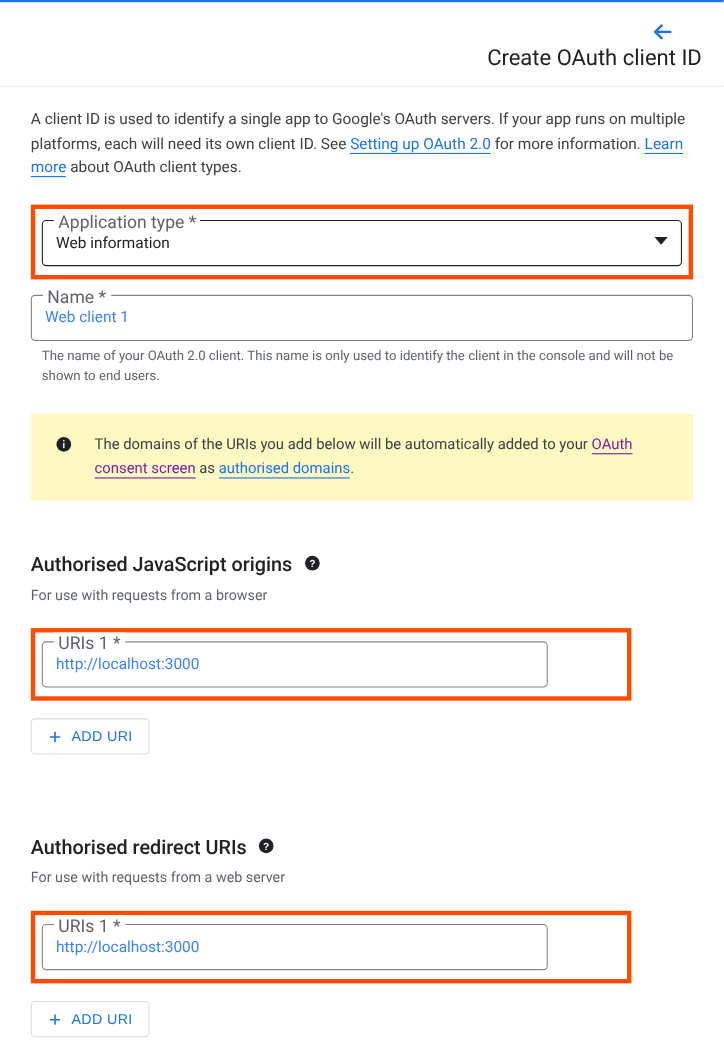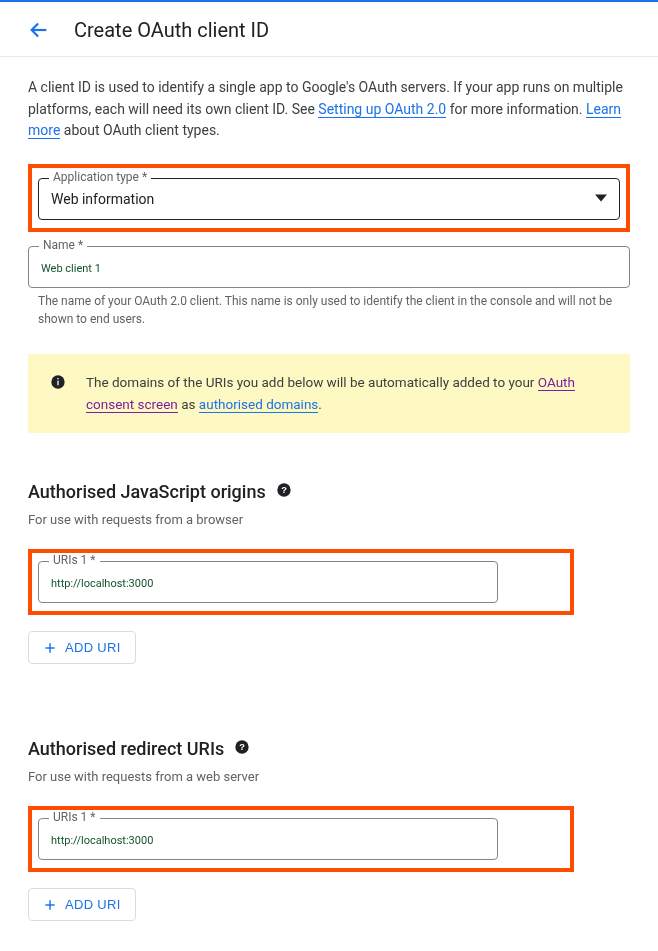--- a/index.html
+++ b/index.html
@@ -6,23 +6,24 @@
     body {
       font-family: "Google Sans", Roboto, Arial, sans-serif;
       font-size: 14px;
       color: #202124;
       background: #fff;
       width: 658px;
     }
     .top-border { height: 2px; background: #1a73e8; }
     .header {
       display: flex;
-      align-items: center;
+      align-items: flex-end;
       padding: 16px 20px 14px 28px;
       border-bottom: 1px solid #e8eaed;
+      flex-direction: column;
     }
     .back-arrow {
       color: #1a73e8;
       cursor: pointer;
       margin-right: 24px;
       display: flex;
       align-items: center;
     }
     .back-arrow svg { width: 22px; height: 22px; }
     .page-title {
@@ -45,34 +46,34 @@
       margin-bottom: 14px;
     }
     .field-wrap { position: relative; border: 1px solid #80868b; border-radius: 4px; padding: 12px 12px; }
     .field-wrap-select { position: relative; border: 1px solid #202124; border-radius: 4px; padding: 12px 12px; }
     .floating-label {
       position: absolute;
       top: -9px;
       left: 10px;
       background: #fff;
       padding: 0 4px;
-      font-size: 12px;
+      font-size: 16px;
       color: #5f6368;
       font-weight: 400;
     }
     .select-row { display: flex; justify-content: space-between; align-items: center; }
     .select-value { font-size: 14px; color: #202124; }
     .dropdown-caret svg { width: 12px; height: 12px; fill: #202124; }
     .text-input {
       border: none;
       outline: none;
-      font-size: 11px;
+      font-size: 14px;
       width: 100%;
       font-family: inherit;
-      color: #14532d;
+      color: #3b82f6;
       background: transparent;
     }
     .field-block { margin-bottom: 18px; }
     .helper {
       font-size: 12px;
       color: #5f6368;
       line-height: 1.5;
       padding: 4px 10px 0 10px;
     }
     .info-banner {

